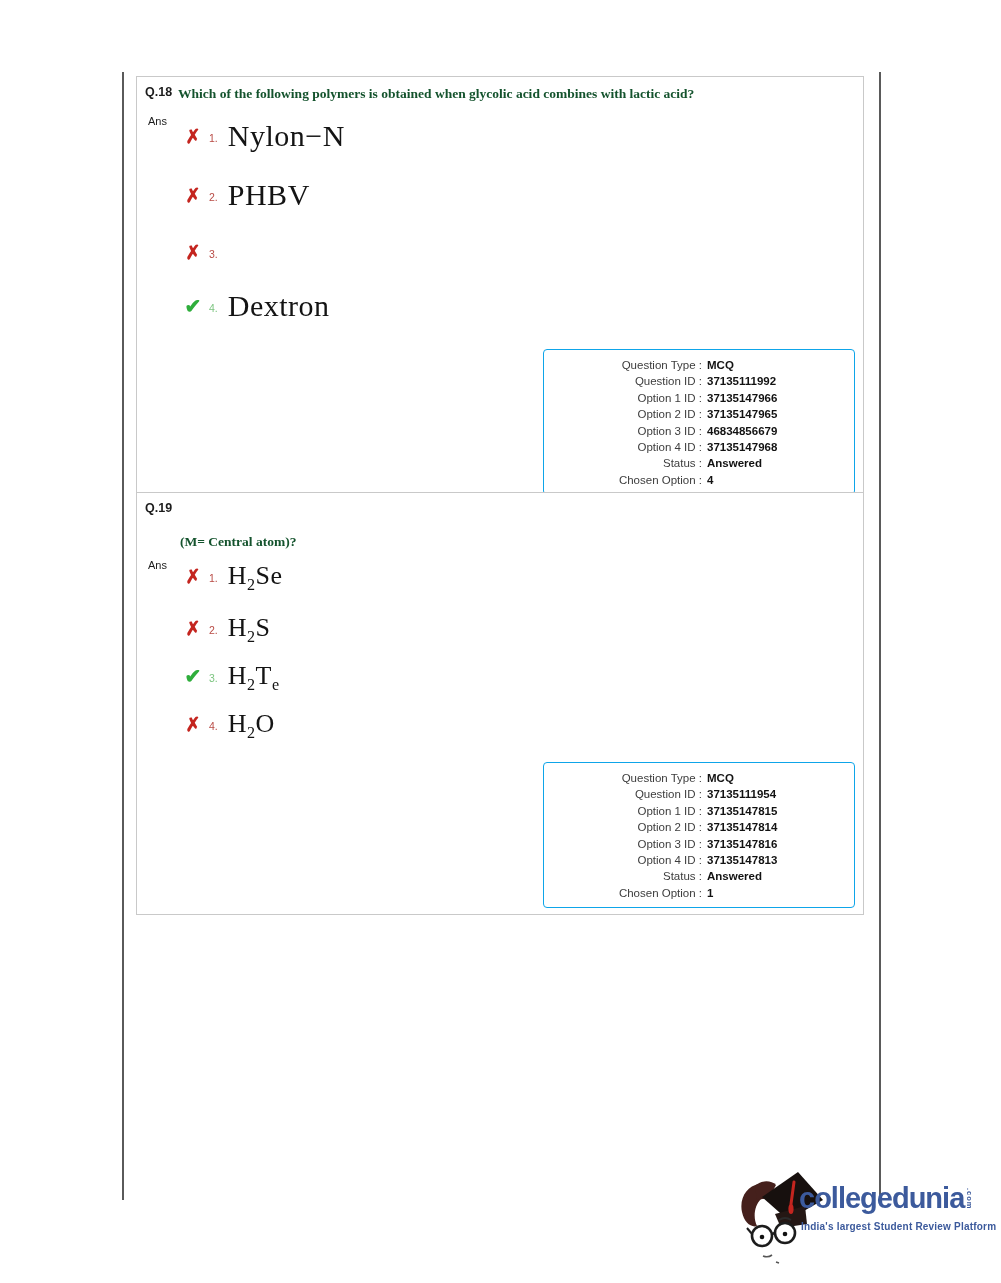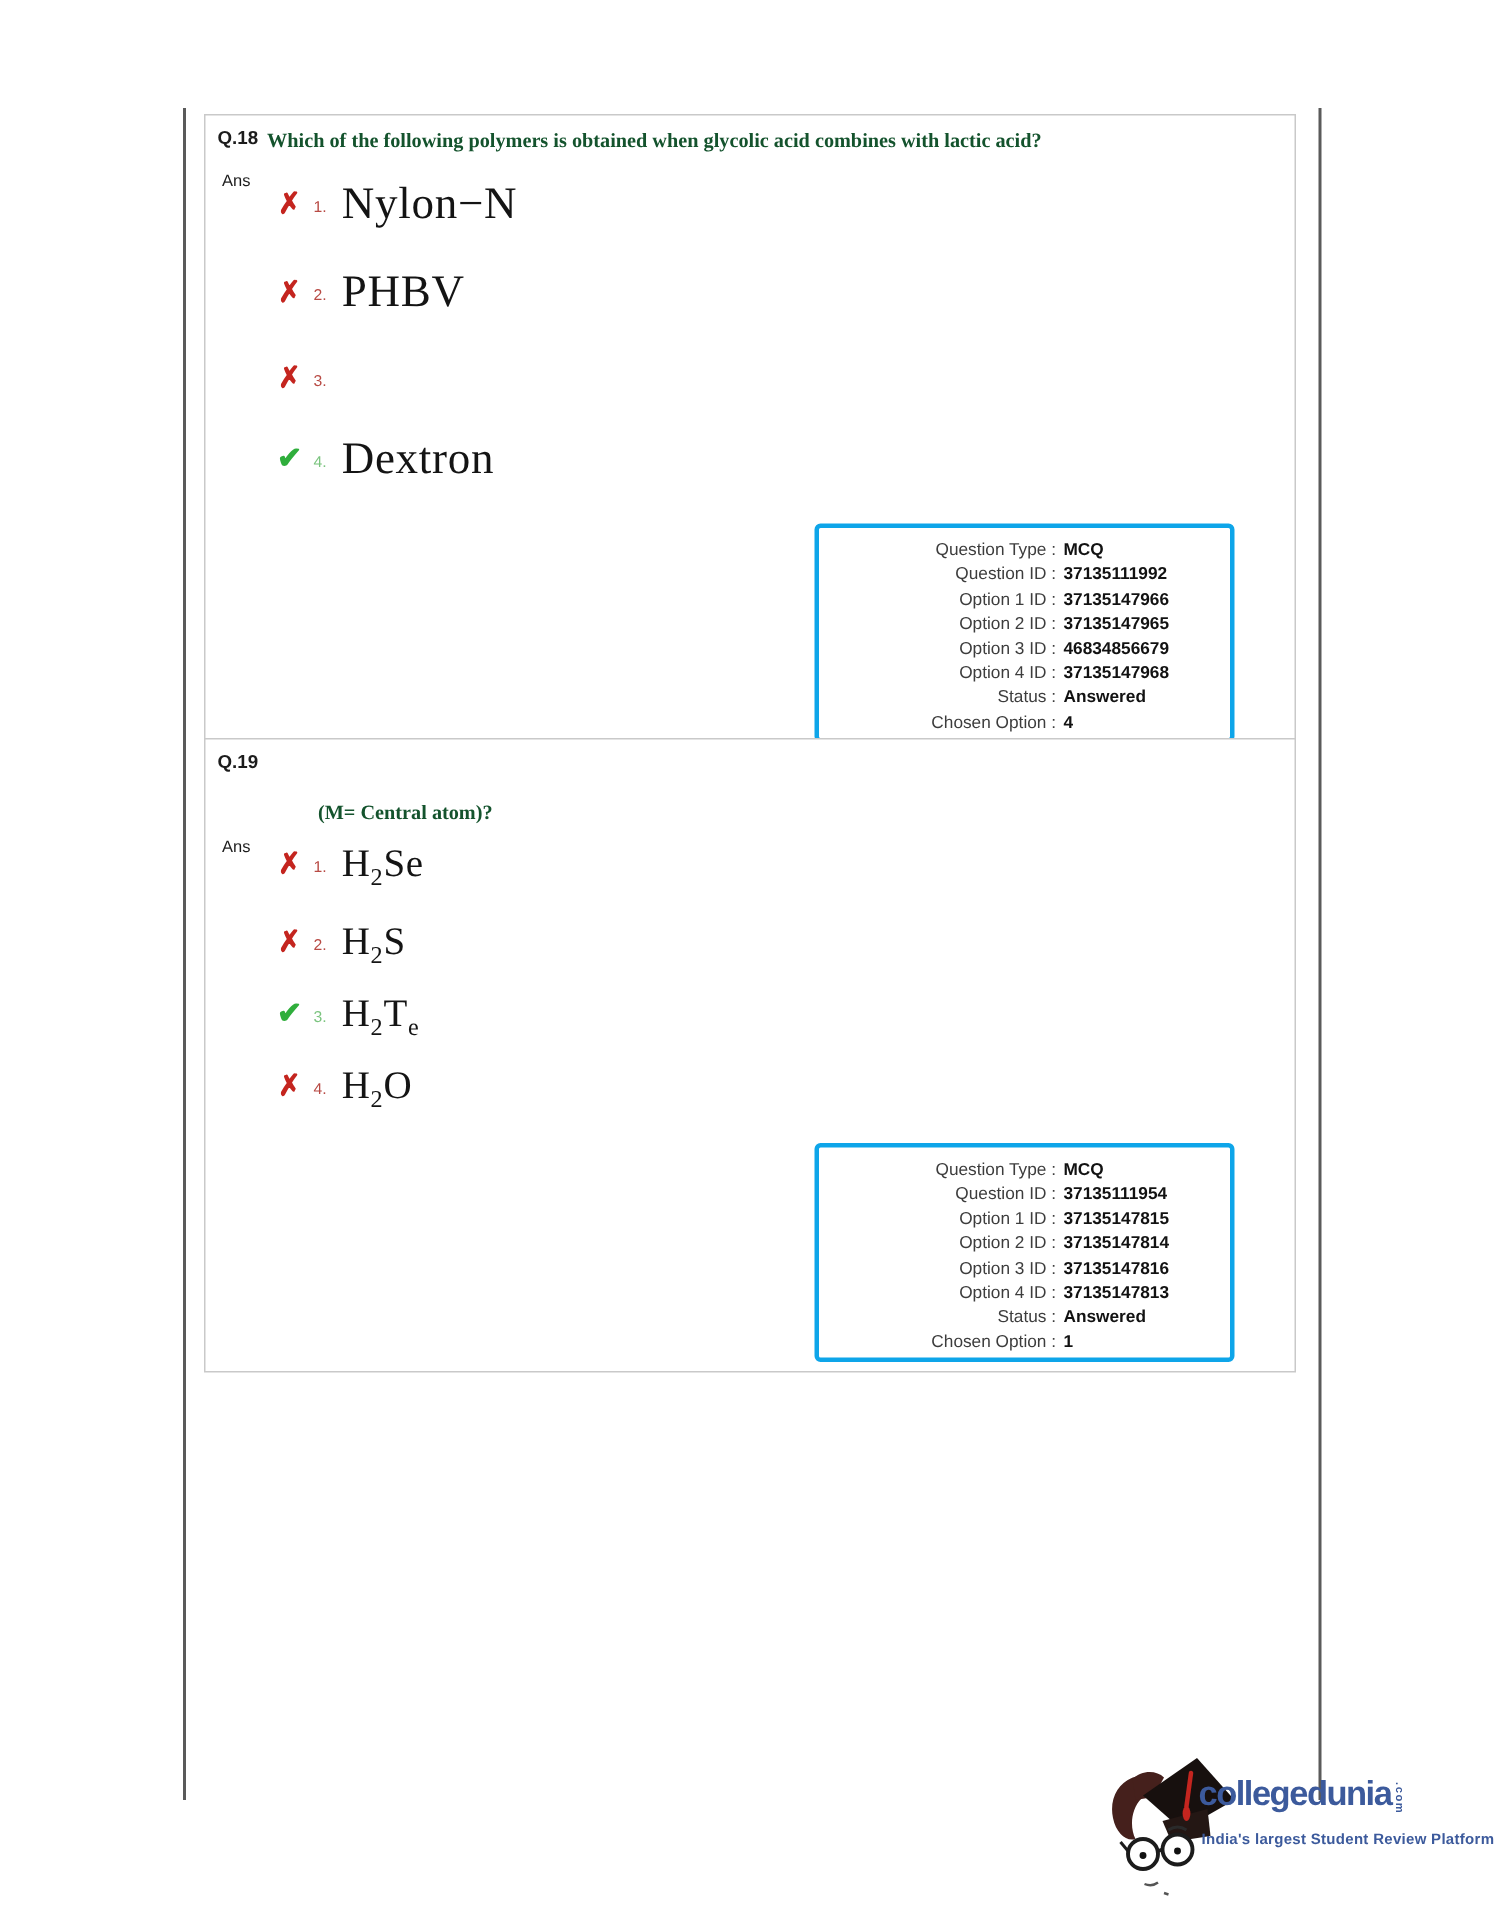--- a/index.html
+++ b/index.html
@@ -37,33 +37,33 @@
   .opt-num-red   { color:#b84a44; }
   .opt-num-green { color:#7bc47f; }
   .opt-label {
     font-family:"Liberation Serif", serif; color:#141414; letter-spacing:0.5px;
   }
   .size-lg .opt-label { font-size:30px; }
   .size-md .opt-label { font-size:26px; }
   .opt-label sub { font-size:62%; line-height:0; }
 
   .meta {
-    position:absolute; left:406px; width:280px; height:146px;
-    border:3px solid #0ea5e9; border-radius:4px; background:#fff;
+    position:absolute; left:406px; width:312px; height:146px;
+    border:1px solid #0ea5e9; border-radius:4px; background:#fff;
     padding:7px 8px 0 6px; font-size:11.5px;
   }
   .meta-row { display:flex; line-height:16.4px; }
   .meta-label { flex:0 0 152px; text-align:right; color:#3d3d3d; }
   .meta-value { margin-left:5px; font-weight:bold; color:#121212; }
 
   #logo { position:absolute; left:735px; top:1168px; width:266px; height:104px; z-index:2; }
   #mascot { position:absolute; left:0; top:2px; width:88px; height:96px; }
   #wordmark-row { position:absolute; left:64px; top:14px; white-space:nowrap; }
   #wordmark {
-    display:inline-block; font-size:23px; font-weight:bold; letter-spacing:-1px;
+    display:inline-block; font-size:29px; font-weight:bold; letter-spacing:-1px;
     color:#3c5a9c;
   }
   #word-tld {
     display:inline-block; writing-mode:vertical-rl; font-size:7.5px; font-weight:bold;
     color:#3c5a9c; margin-left:1px; vertical-align:top; margin-top:6px; letter-spacing:1px;
   }
   #tagline {
     position:absolute; left:66px; top:53px; font-size:10px; font-weight:bold;
     color:#3c5a9c; letter-spacing:0.2px; white-space:nowrap;
   }
@@ -130,21 +130,21 @@
     </div>
     <div class="meta-row">
       <span class="meta-label">Chosen Option :</span>
       <span class="meta-value">4</span>
     </div>
   </div>
 </section>
 
 <section id="qbox2" class="qbox">
   <span class="qnum">Q.19</span>
-  <span class="qtext" style="top:41px;left:43px;margin-left:32px;">(M= Central atom)?</span>
+  <span class="qtext" style="top:41px;left:43px;">(M= Central atom)?</span>
   <span class="ans" style="top:66px;">Ans</span>
 
   <div class="opt-row size-md" style="top:62px;">
     <span class="mark mark-cross">✗</span>
     <span class="opt-num opt-num-red">1.</span>
     <span class="opt-label"><span>H</span><sub>2</sub><span>Se</span><sub></sub></span>
   </div>
   <div class="opt-row size-md" style="top:114px;">
     <span class="mark mark-cross">✗</span>
     <span class="opt-num opt-num-red">2.</span>

